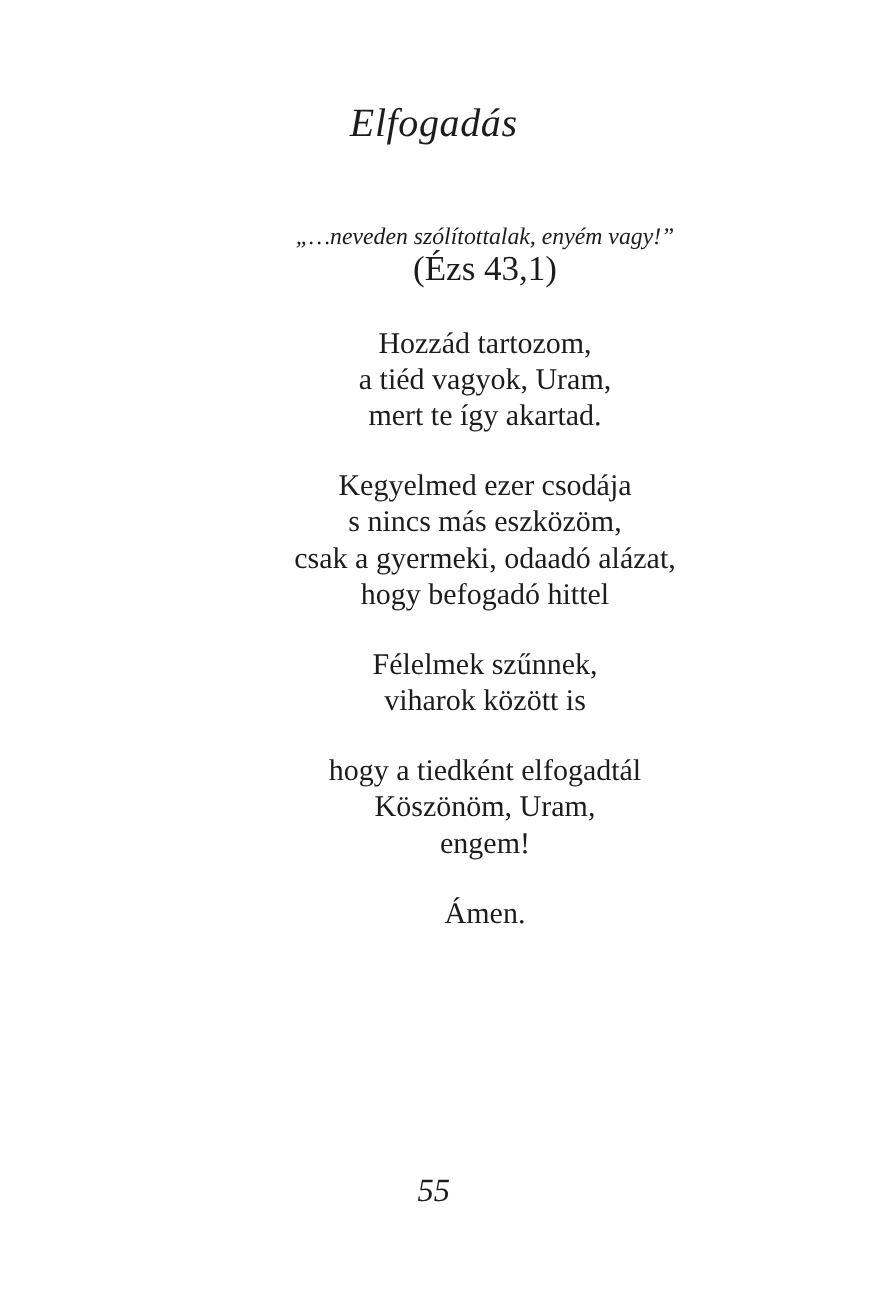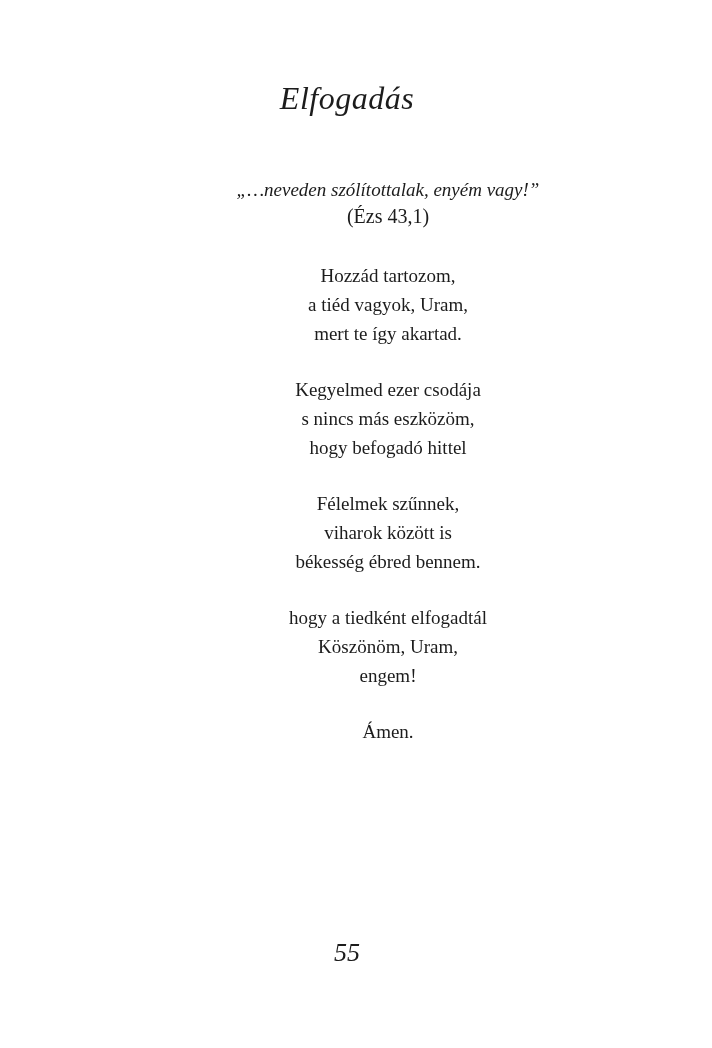--- a/index.html
+++ b/index.html
@@ -38,28 +38,28 @@
   .epigraph {
     margin-bottom: 32px;
   }
   .epigraph-quote {
     font-style: italic;
     font-size: 19px;
     line-height: 26px;
     white-space: nowrap;
   }
   .epigraph-ref {
-    font-size: 20px;
+    font-size: 28px;
     line-height: 26px;
   }
   .stanza {
     margin: 0 0 27px 0;
   }
   .line {
-    font-size: 19px;
+    font-size: 24px;
     line-height: 29px;
     white-space: nowrap;
   }
   .page-number {
     position: absolute;
     top: 938px;
     left: -9px;
     width: 712px;
     text-align: center;
     font-style: italic;
@@ -82,26 +82,26 @@
 
     <div>
         <div class="stanza">
           <div class="line">Hozzád tartozom,</div>
           <div class="line">a tiéd vagyok, Uram,</div>
           <div class="line">mert te így akartad.</div>
         </div>
         <div class="stanza">
           <div class="line">Kegyelmed ezer csodája</div>
           <div class="line">s nincs más eszközöm,</div>
+          <div class="line">csak a gyermeki, odaadó alázat,</div>
           <div class="line">hogy befogadó hittel</div>
         </div>
         <div class="stanza">
           <div class="line">Félelmek szűnnek,</div>
           <div class="line">viharok között is</div>
-          <div class="line">békesség ébred bennem.</div>
         </div>
         <div class="stanza">
           <div class="line">hogy a tiedként elfogadtál</div>
           <div class="line">Köszönöm, Uram,</div>
           <div class="line">engem!</div>
         </div>
         <div class="stanza">
           <div class="line">Ámen.</div>
         </div>
       </div>

